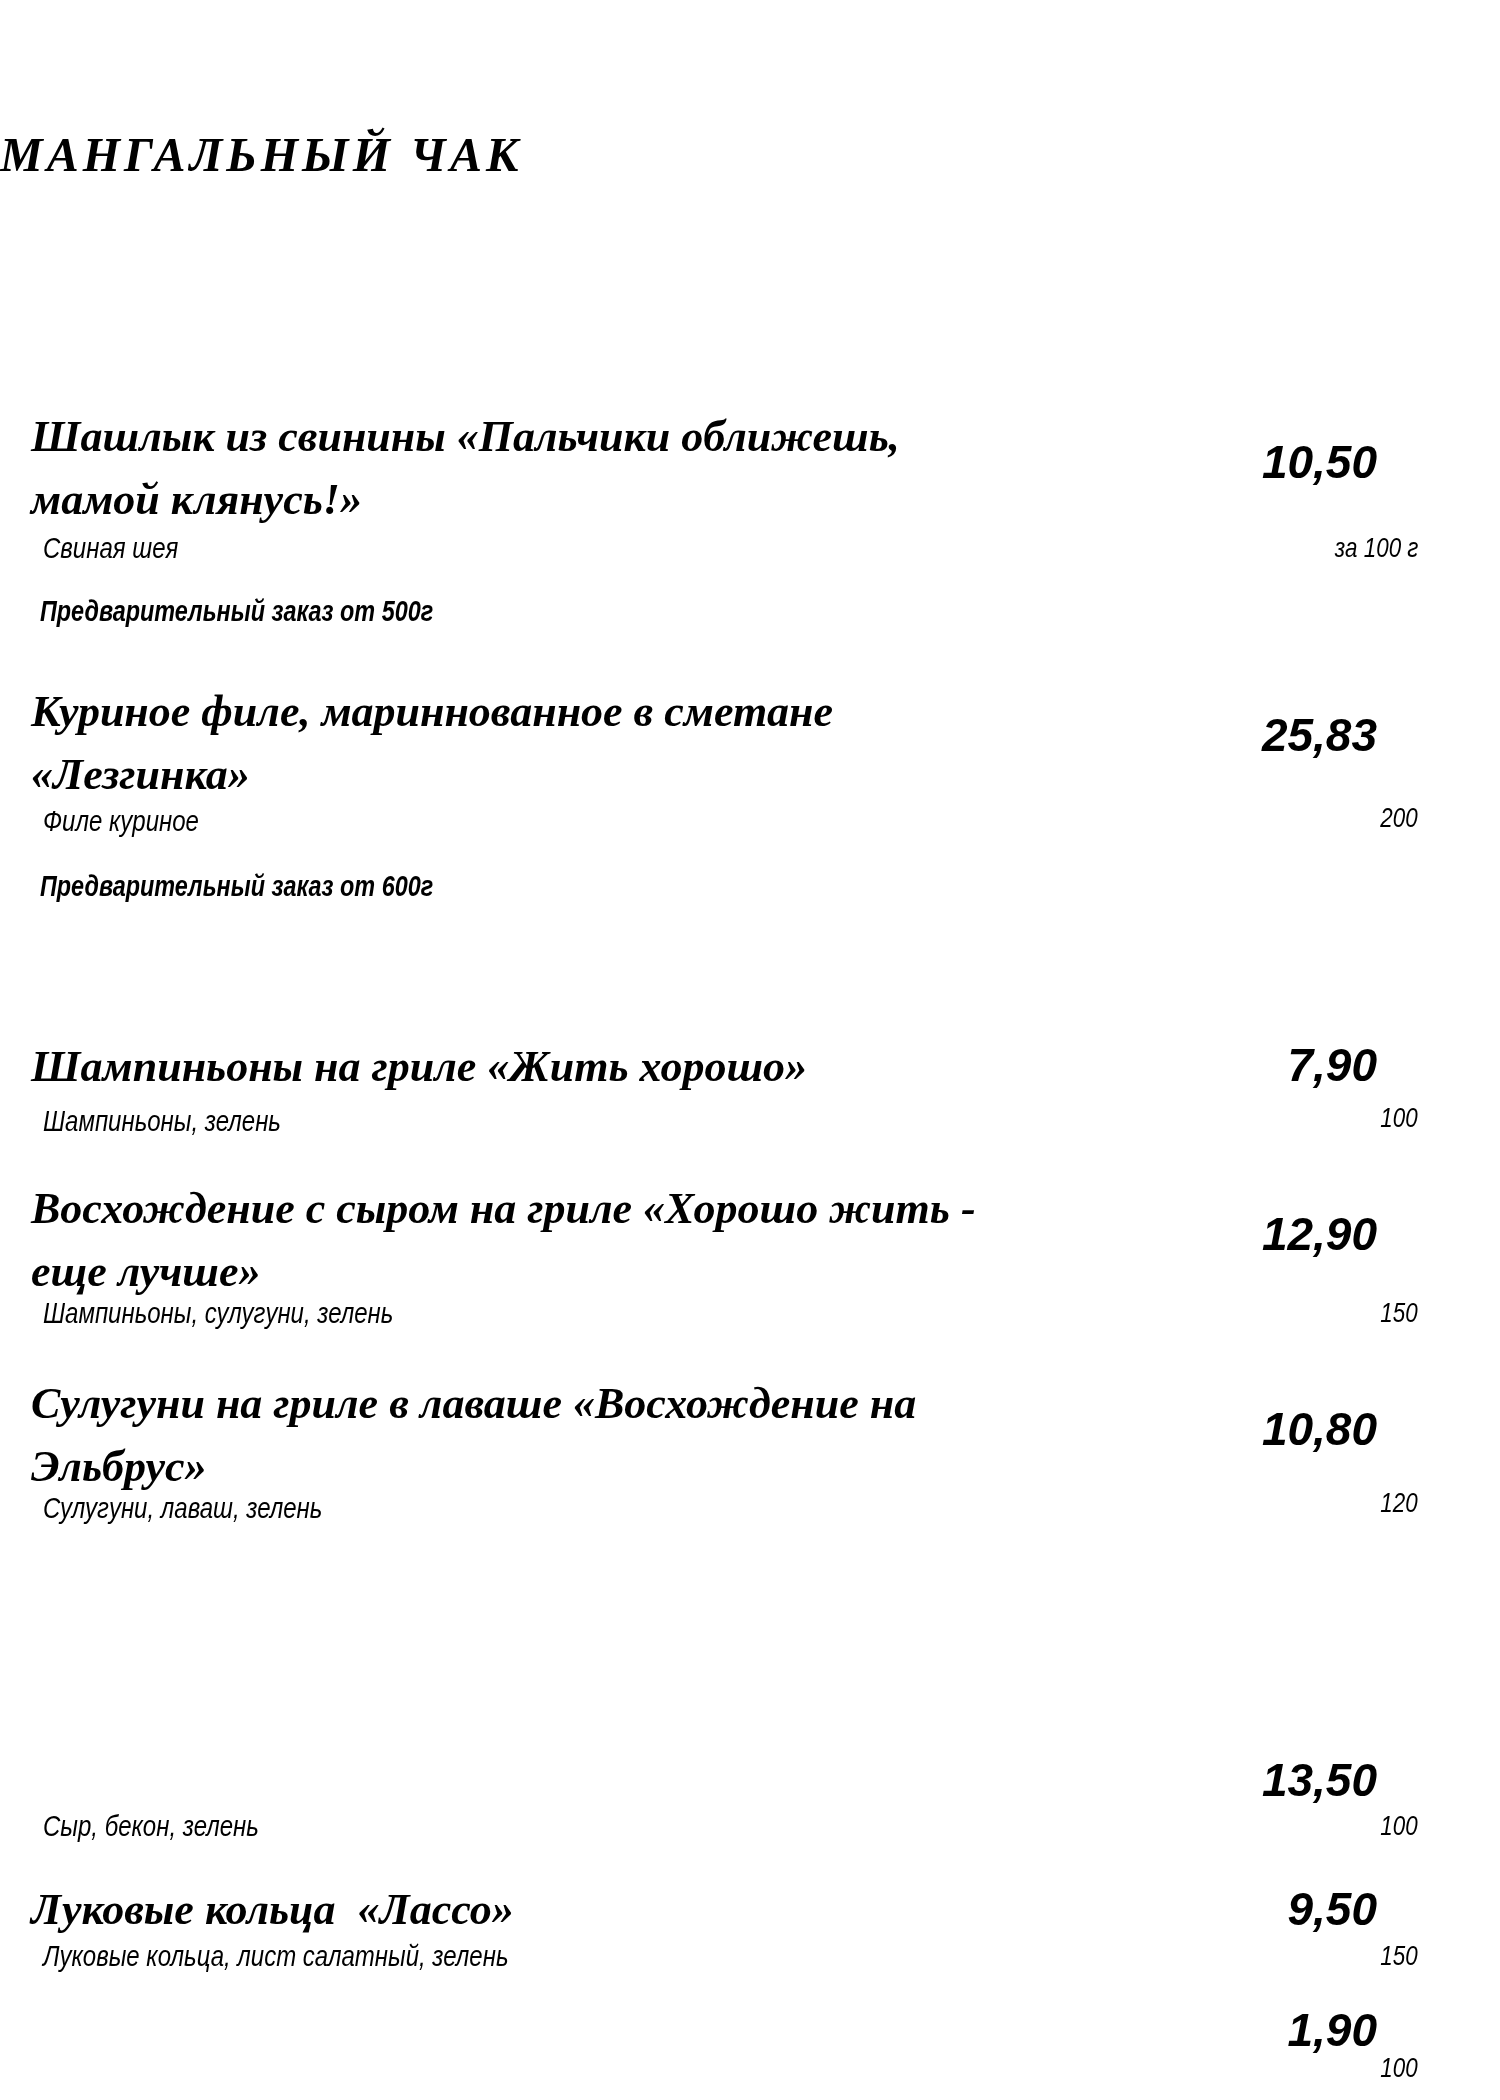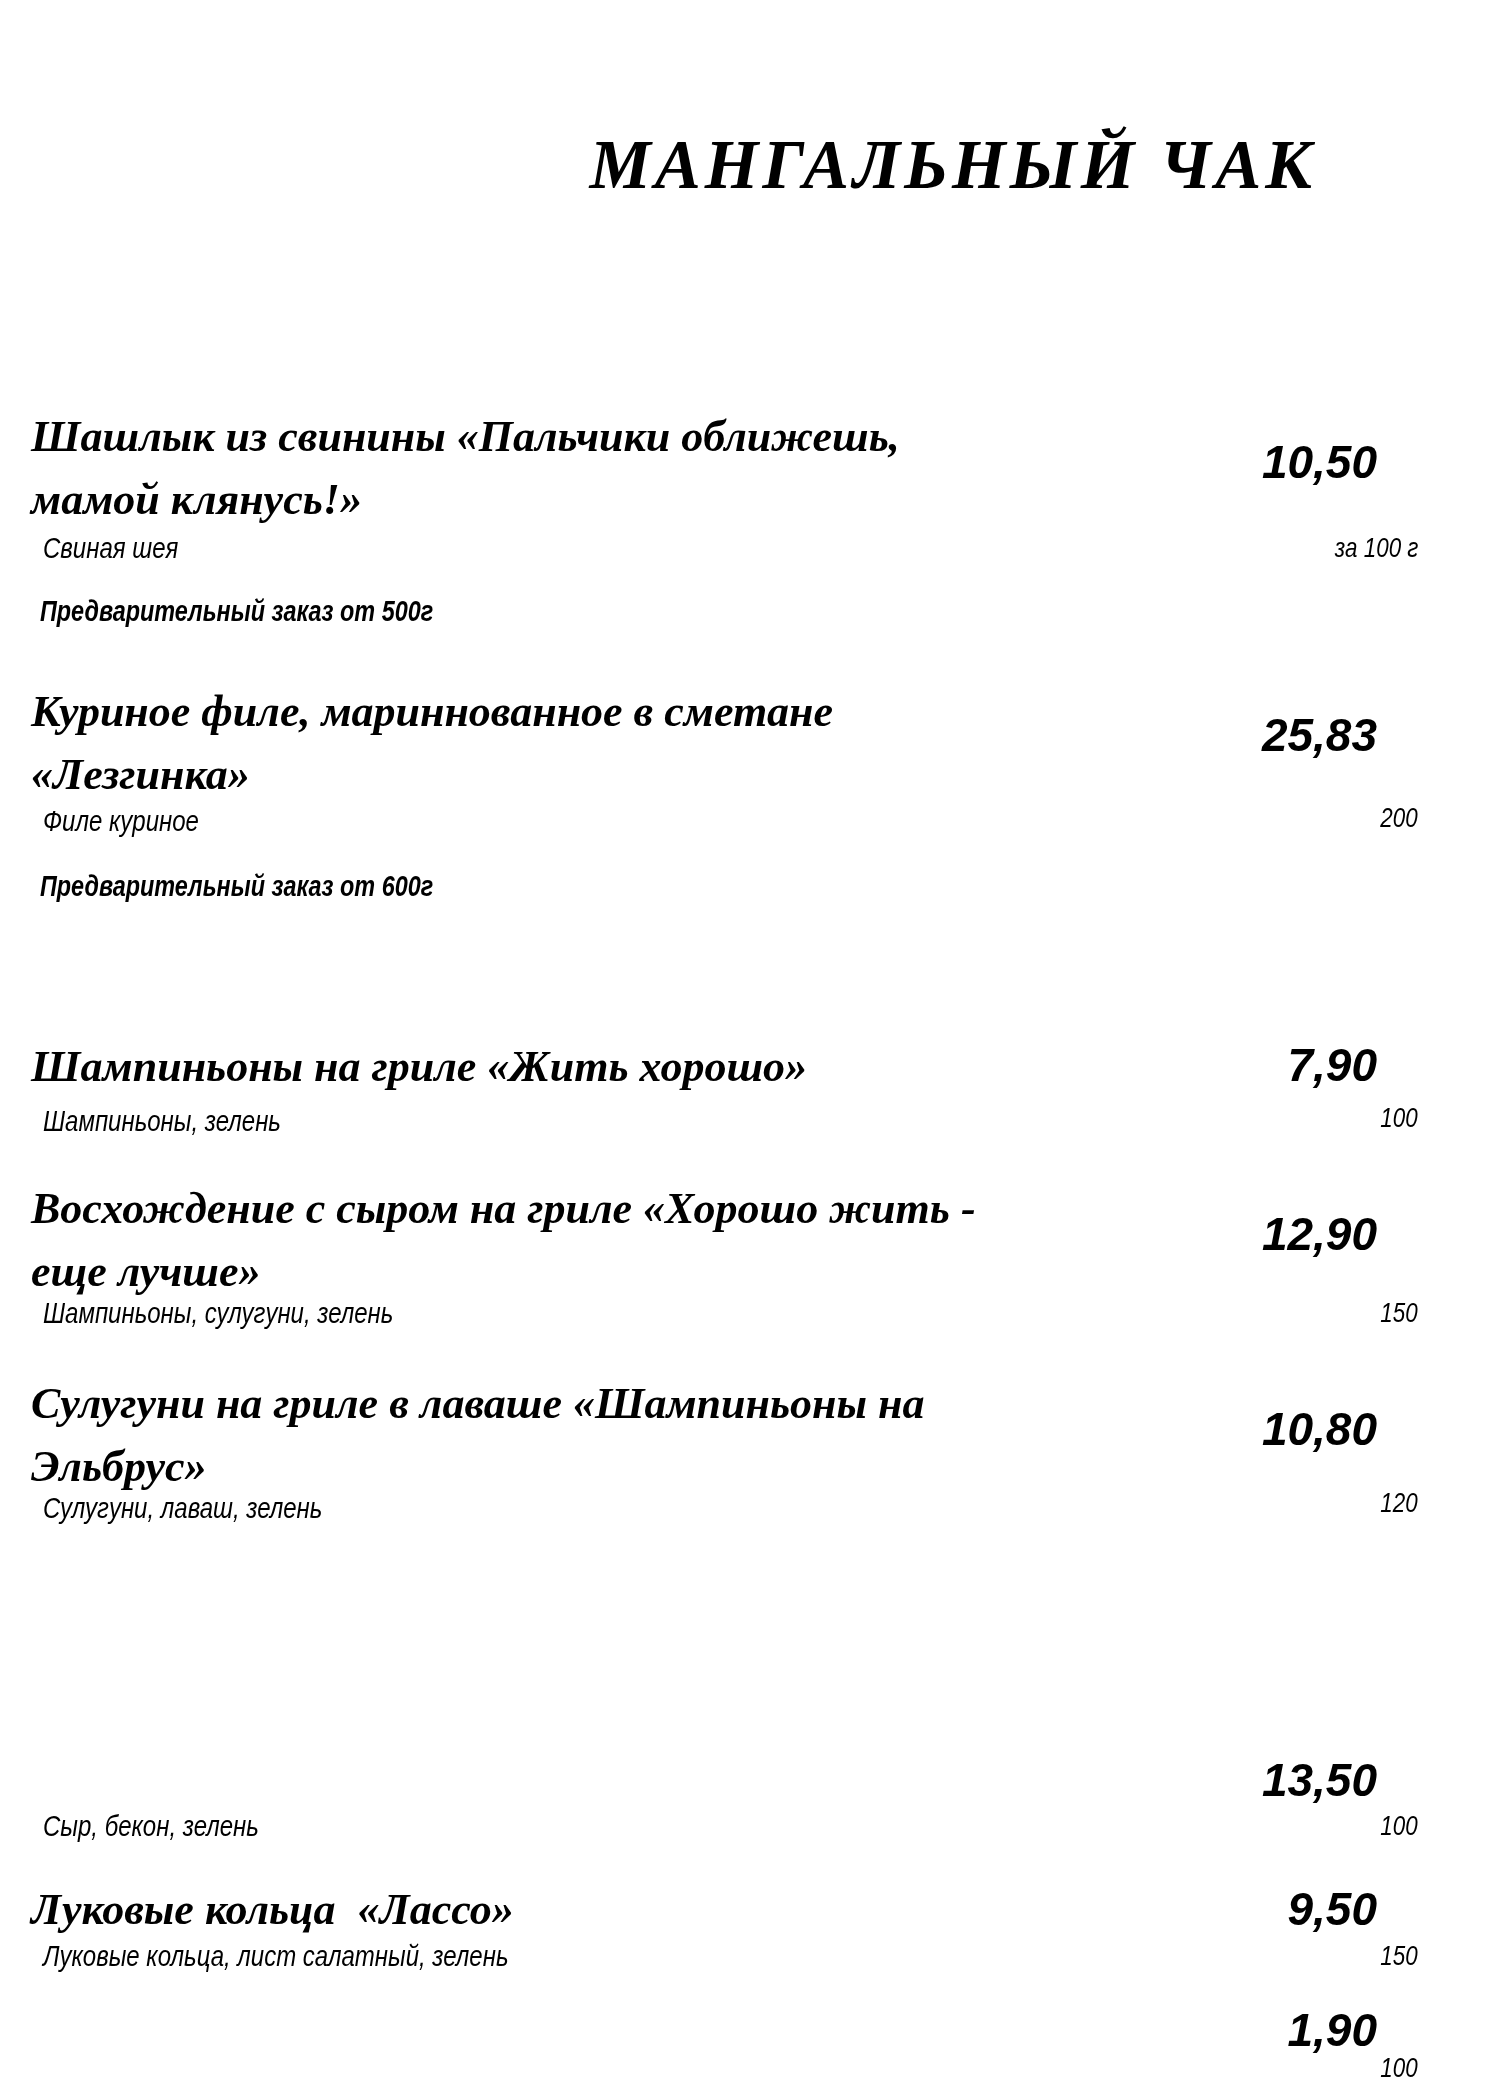--- a/index.html
+++ b/index.html
@@ -15,25 +15,25 @@
   .t {
     position: absolute;
     line-height: 1;
     white-space: pre;
     color: #000;
   }
   .page-title {
     left: 0;
     top: 131px;
     width: 1316px;
-    text-align: right;
+    text-align: left;
     font-family: "Liberation Serif", serif;
     font-style: italic;
     font-weight: bold;
-    font-size: 69px;
+    font-size: 48px;
     letter-spacing: 4px;
   }
   .name {
     left: 31px;
     font-family: "Liberation Serif", serif;
     font-style: italic;
     font-weight: bold;
     font-size: 44px;
   }
   .price {
@@ -94,21 +94,21 @@
   <div class="t price" style="top:1042px">7,90</div>
   <div class="t desc" style="top:1106px">Шампиньоны, зелень</div>
   <div class="t unit" style="top:1104px">100</div>
 
   <div class="t name" style="top:1187px">Восхождение с сыром на гриле «Хорошо жить -</div>
   <div class="t name" style="top:1250px">еще лучше»</div>
   <div class="t price" style="top:1211px">12,90</div>
   <div class="t desc" style="top:1298px">Шампиньоны, сулугуни, зелень</div>
   <div class="t unit" style="top:1299px">150</div>
 
-  <div class="t name" style="top:1382px">Сулугуни на гриле в лаваше «Шампиньоны на</div>
+  <div class="t name" style="top:1382px">Сулугуни на гриле в лаваше «Восхождение на</div>
   <div class="t name" style="top:1445px">Эльбрус»</div>
   <div class="t price" style="top:1406px">10,80</div>
   <div class="t desc" style="top:1493px">Сулугуни, лаваш, зелень</div>
   <div class="t unit" style="top:1489px">120</div>
 
   <div class="t price" style="top:1757px">13,50</div>
   <div class="t desc" style="top:1811px">Сыр, бекон, зелень</div>
   <div class="t unit" style="top:1812px">100</div>
 
   <div class="t name" style="top:1888px">Луковые кольца  «Лассо»</div>

